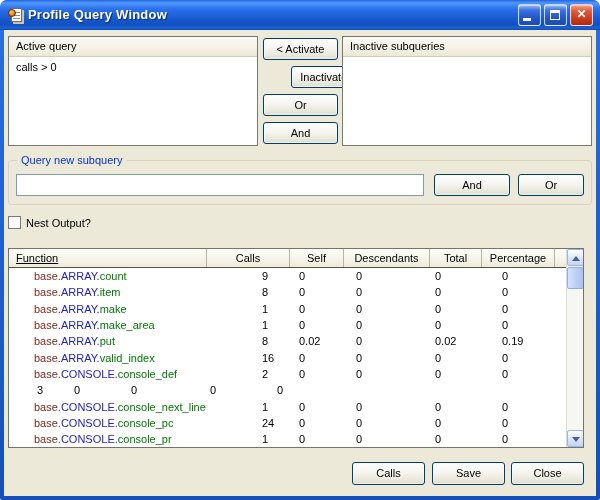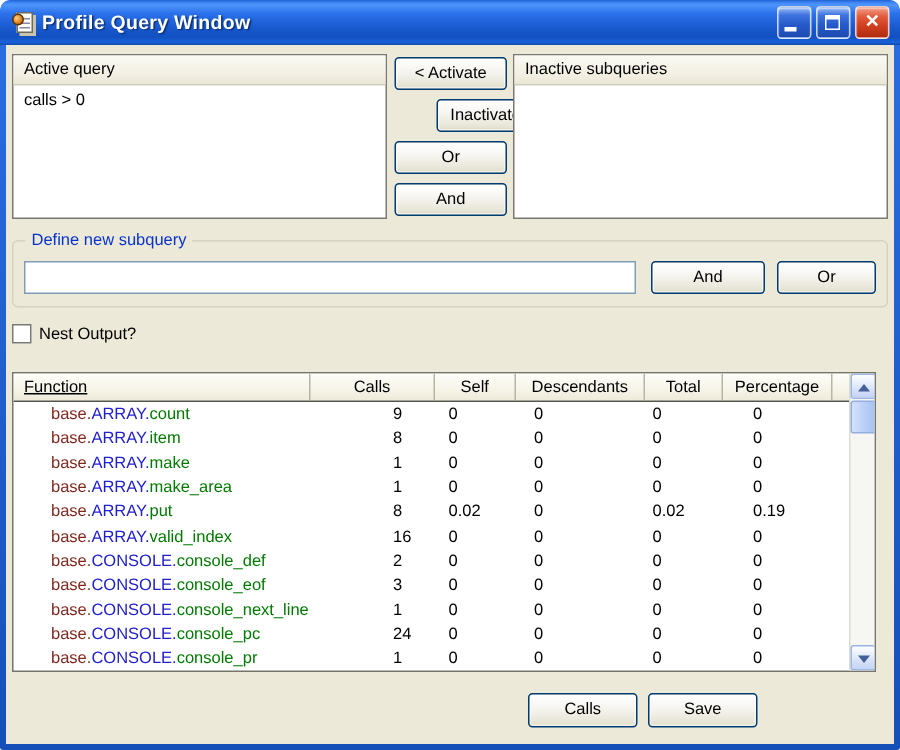--- a/index.html
+++ b/index.html
@@ -182,21 +182,21 @@
     <button class="xp-btn btn-inactivate">Inactivate &gt;</button>
     <button class="xp-btn btn-or-mid">Or</button>
     <button class="xp-btn btn-and-mid">And</button>
 
     <div class="panel panel-inactive">
       <div class="panel-header">Inactive subqueries</div>
       <div class="panel-body"></div>
     </div>
 
     <div class="groupbox">
-      <span class="groupbox-label">Define new subquery</span>
+      <span class="groupbox-label">Query new subquery</span>
     </div>
     <input class="subquery-input" type="text" value="" style="">
     <button class="xp-btn btn-and-sub">And</button>
     <button class="xp-btn btn-or-sub">Or</button>
 
     <div class="check-row">
       <span class="checkbox"></span>
       <span class="check-label">Nest Output?</span>
     </div>
 
@@ -261,21 +261,20 @@
           </div>
           <div class="trow">
             <div class="cell c-fn"><span class="seg-cluster">base.</span><span class="seg-class">CONSOLE.</span><span class="seg-feature">console_def</span></div>
             <div class="cell c-num c-calls">2</div>
             <div class="cell c-num c-self">0</div>
             <div class="cell c-num c-desc">0</div>
             <div class="cell c-num c-total">0</div>
             <div class="cell c-num c-pct">0</div>
           </div>
           <div class="trow">
-            <div class="cell c-fn"><span class="seg-cluster">base.</span><span class="seg-class">CONSOLE.</span><span class="seg-feature">console_eof</span></div>
             <div class="cell c-num c-calls">3</div>
             <div class="cell c-num c-self">0</div>
             <div class="cell c-num c-desc">0</div>
             <div class="cell c-num c-total">0</div>
             <div class="cell c-num c-pct">0</div>
           </div>
           <div class="trow">
             <div class="cell c-fn"><span class="seg-cluster">base.</span><span class="seg-class">CONSOLE.</span><span class="seg-feature">console_next_line</span></div>
             <div class="cell c-num c-calls">1</div>
             <div class="cell c-num c-self">0</div>
@@ -306,15 +305,16 @@
           </div>
         <div class="sthumb"></div>
         <div class="sbtn down">
             <span class="arrow down"></span>
           </div>
       </div>
     </div>
 
     <button class="xp-btn btn-update">Calls</button>
     <button class="xp-btn btn-save">Save</button>
+    <button class="xp-btn btn-close">Close</button>
 
   </div>
 </div>
 
 </body></html>

